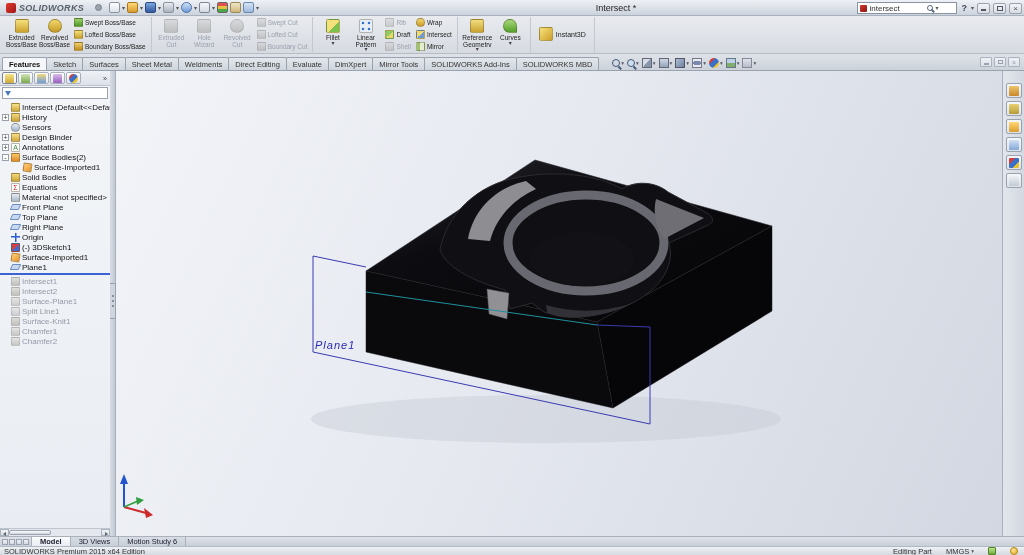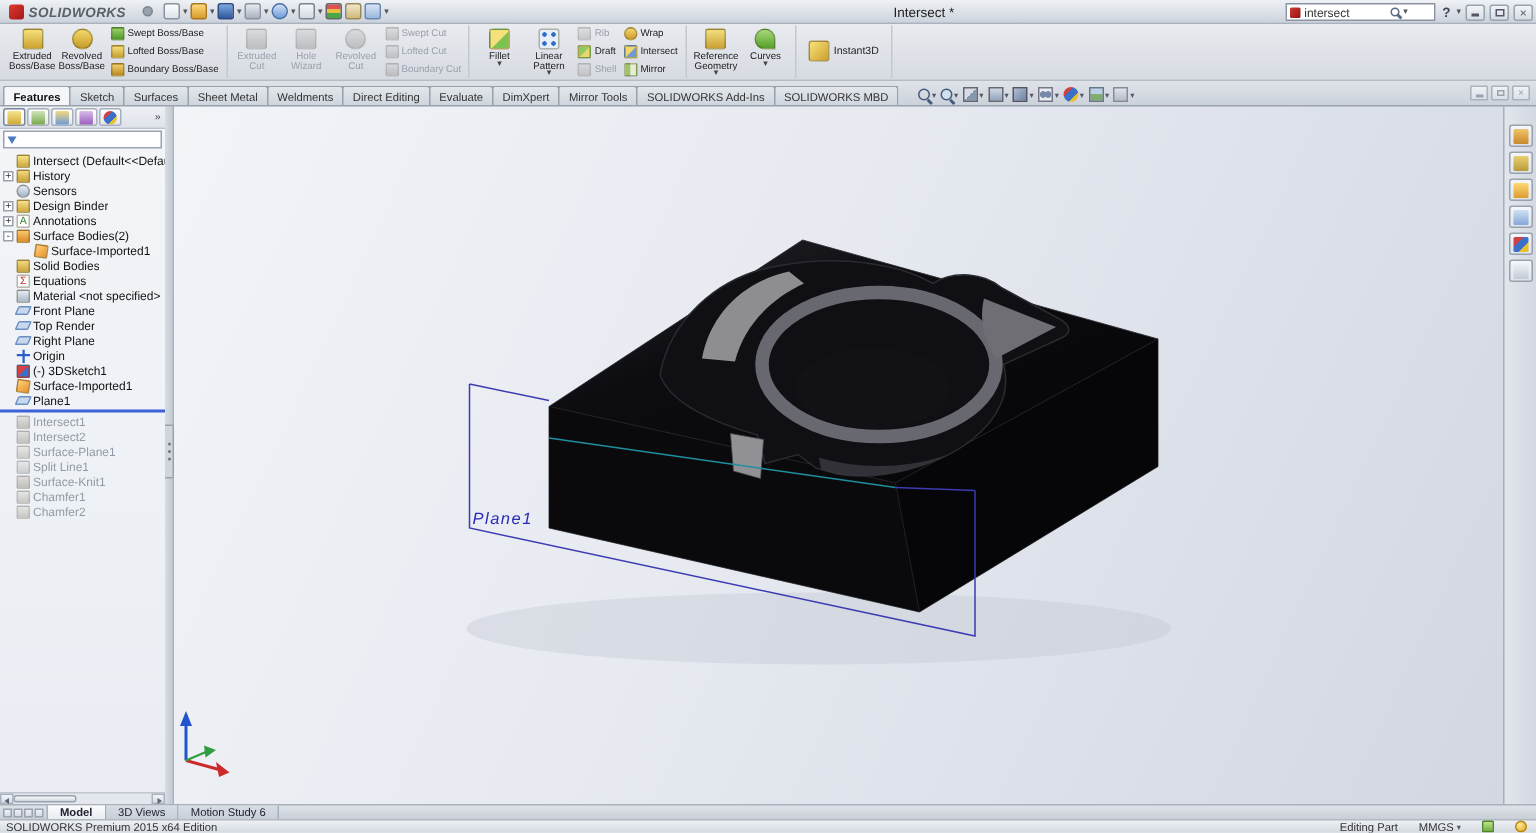--- a/index.html
+++ b/index.html
@@ -579,21 +579,21 @@
 
           <div class="titem">
             <span class="expbox"></span>
             <span class="tico ico-plane"></span>
             <span class="tlabel">Front Plane</span>
           </div>
 
           <div class="titem">
             <span class="expbox"></span>
             <span class="tico ico-plane"></span>
-            <span class="tlabel">Top Render</span>
+            <span class="tlabel">Top Plane</span>
           </div>
 
           <div class="titem">
             <span class="expbox"></span>
             <span class="tico ico-plane"></span>
             <span class="tlabel">Right Plane</span>
           </div>
 
           <div class="titem">
             <span class="expbox"></span>

